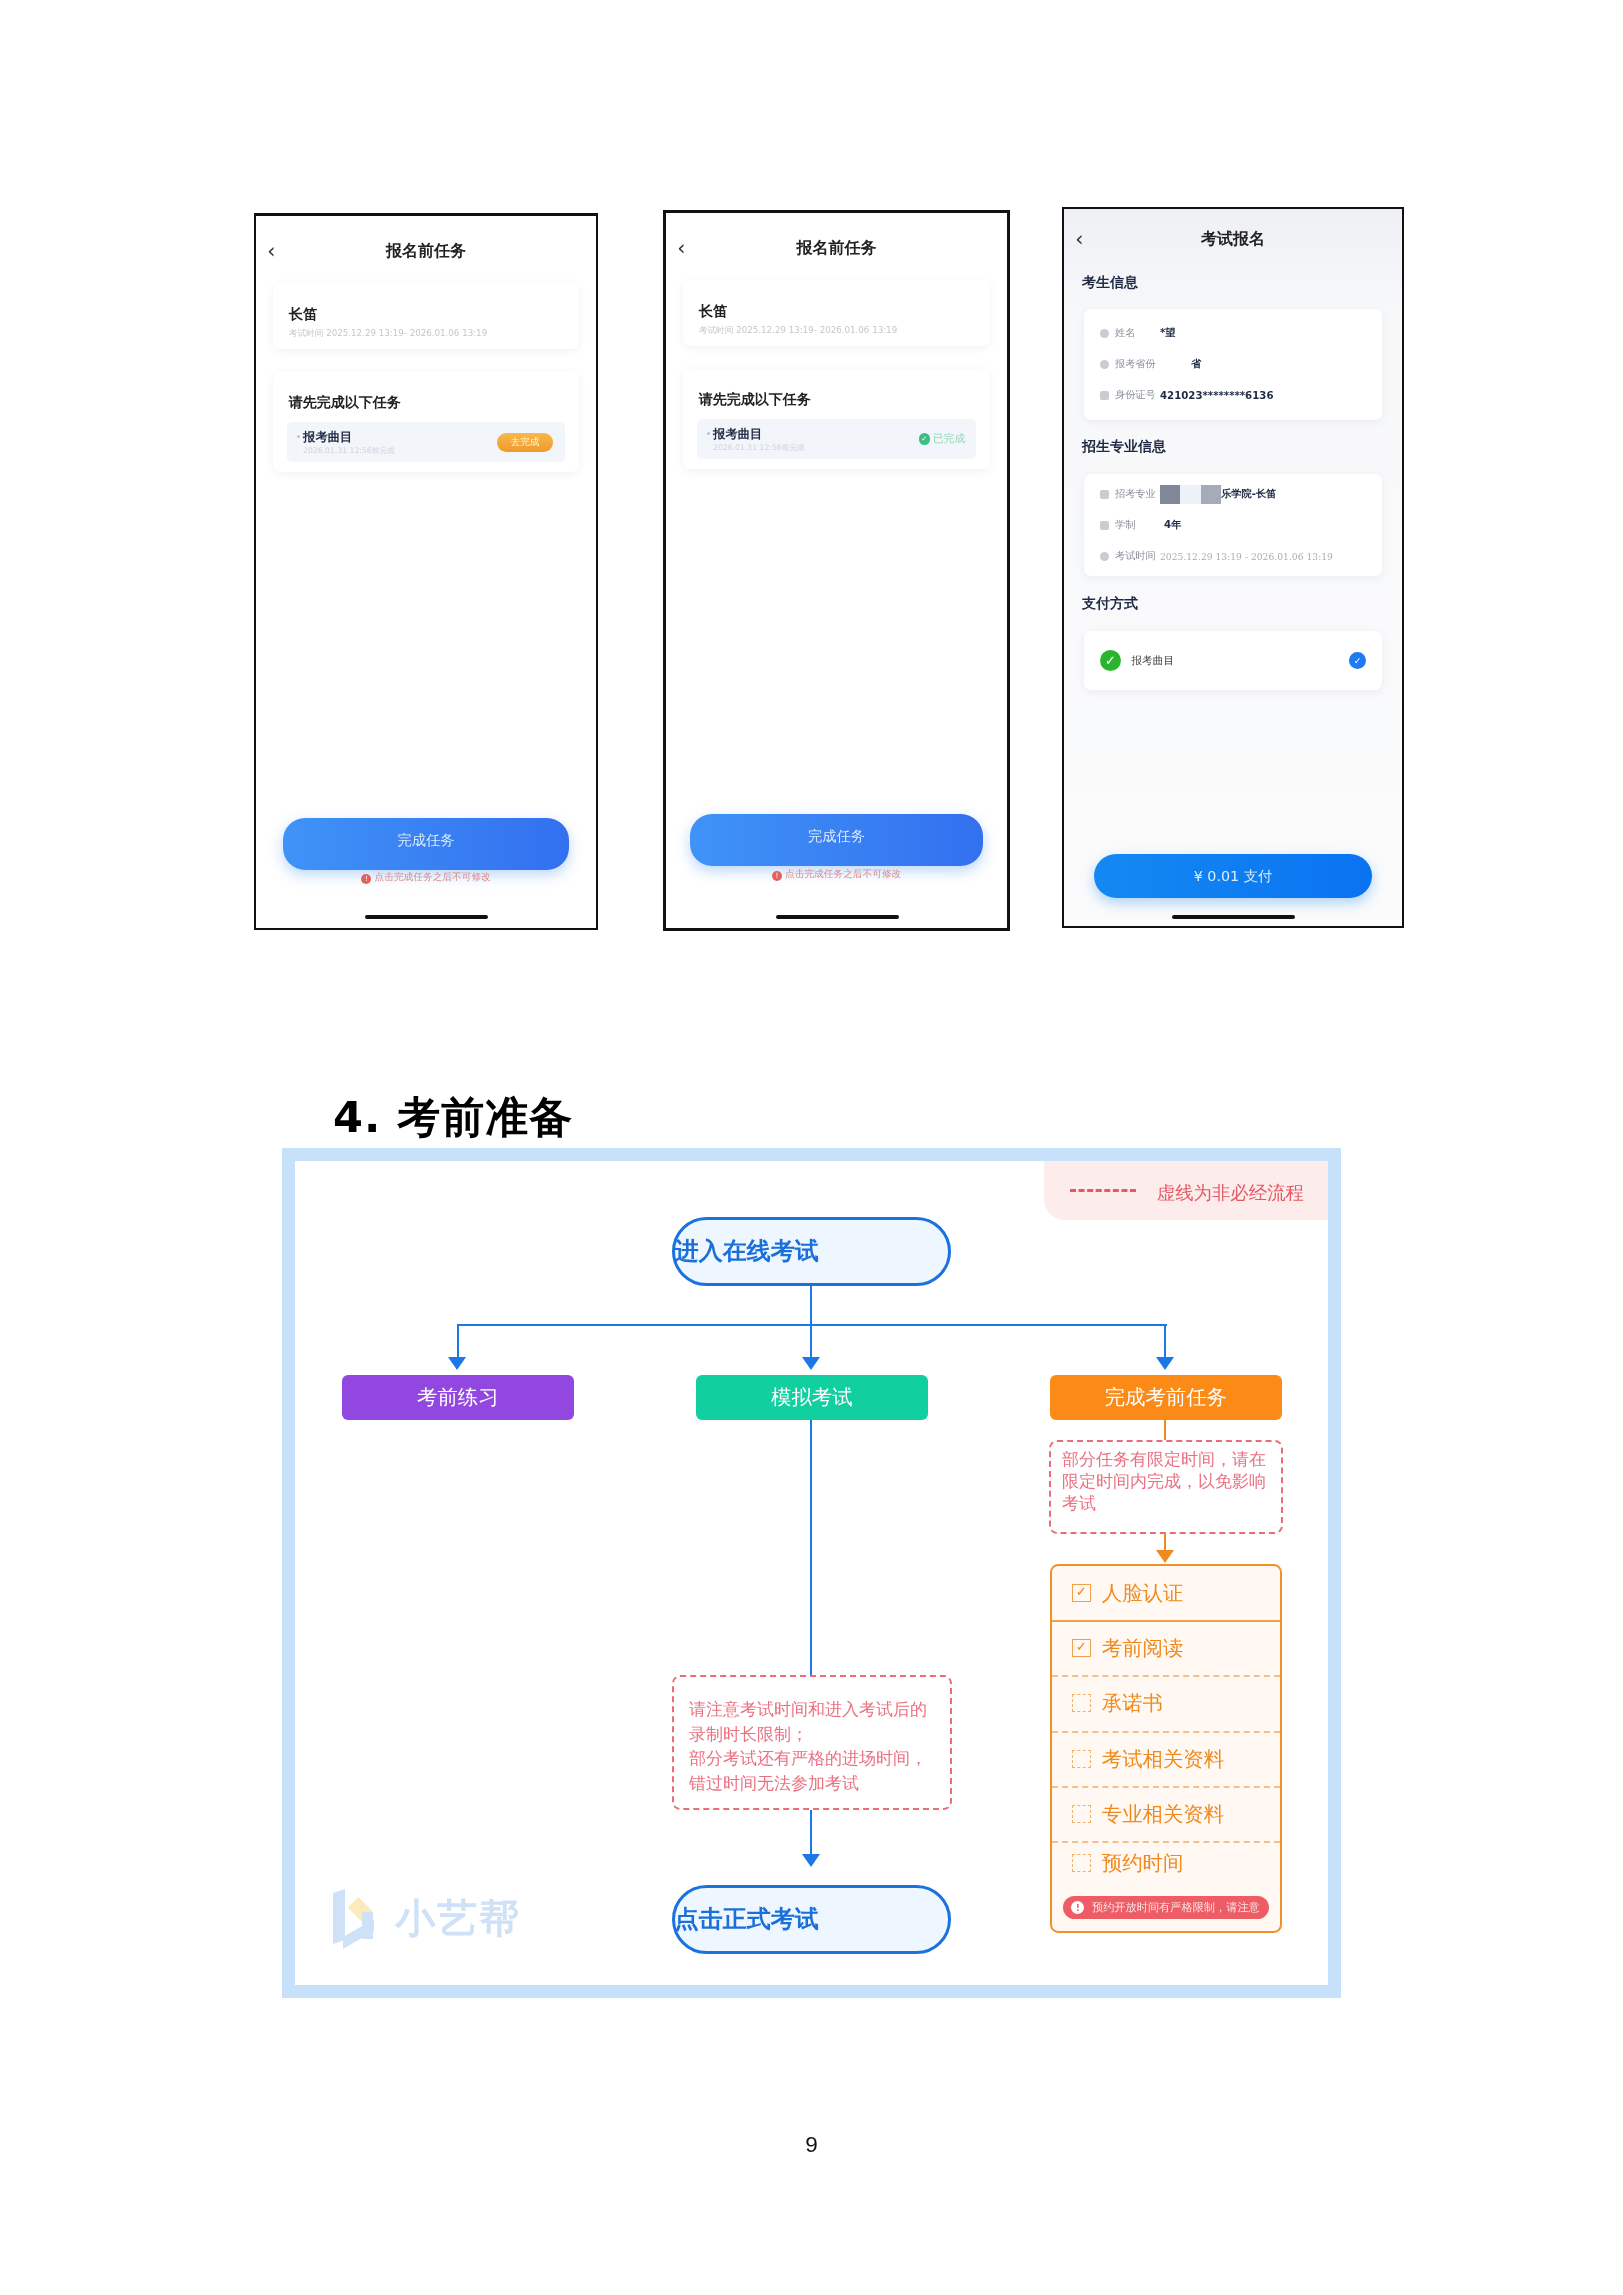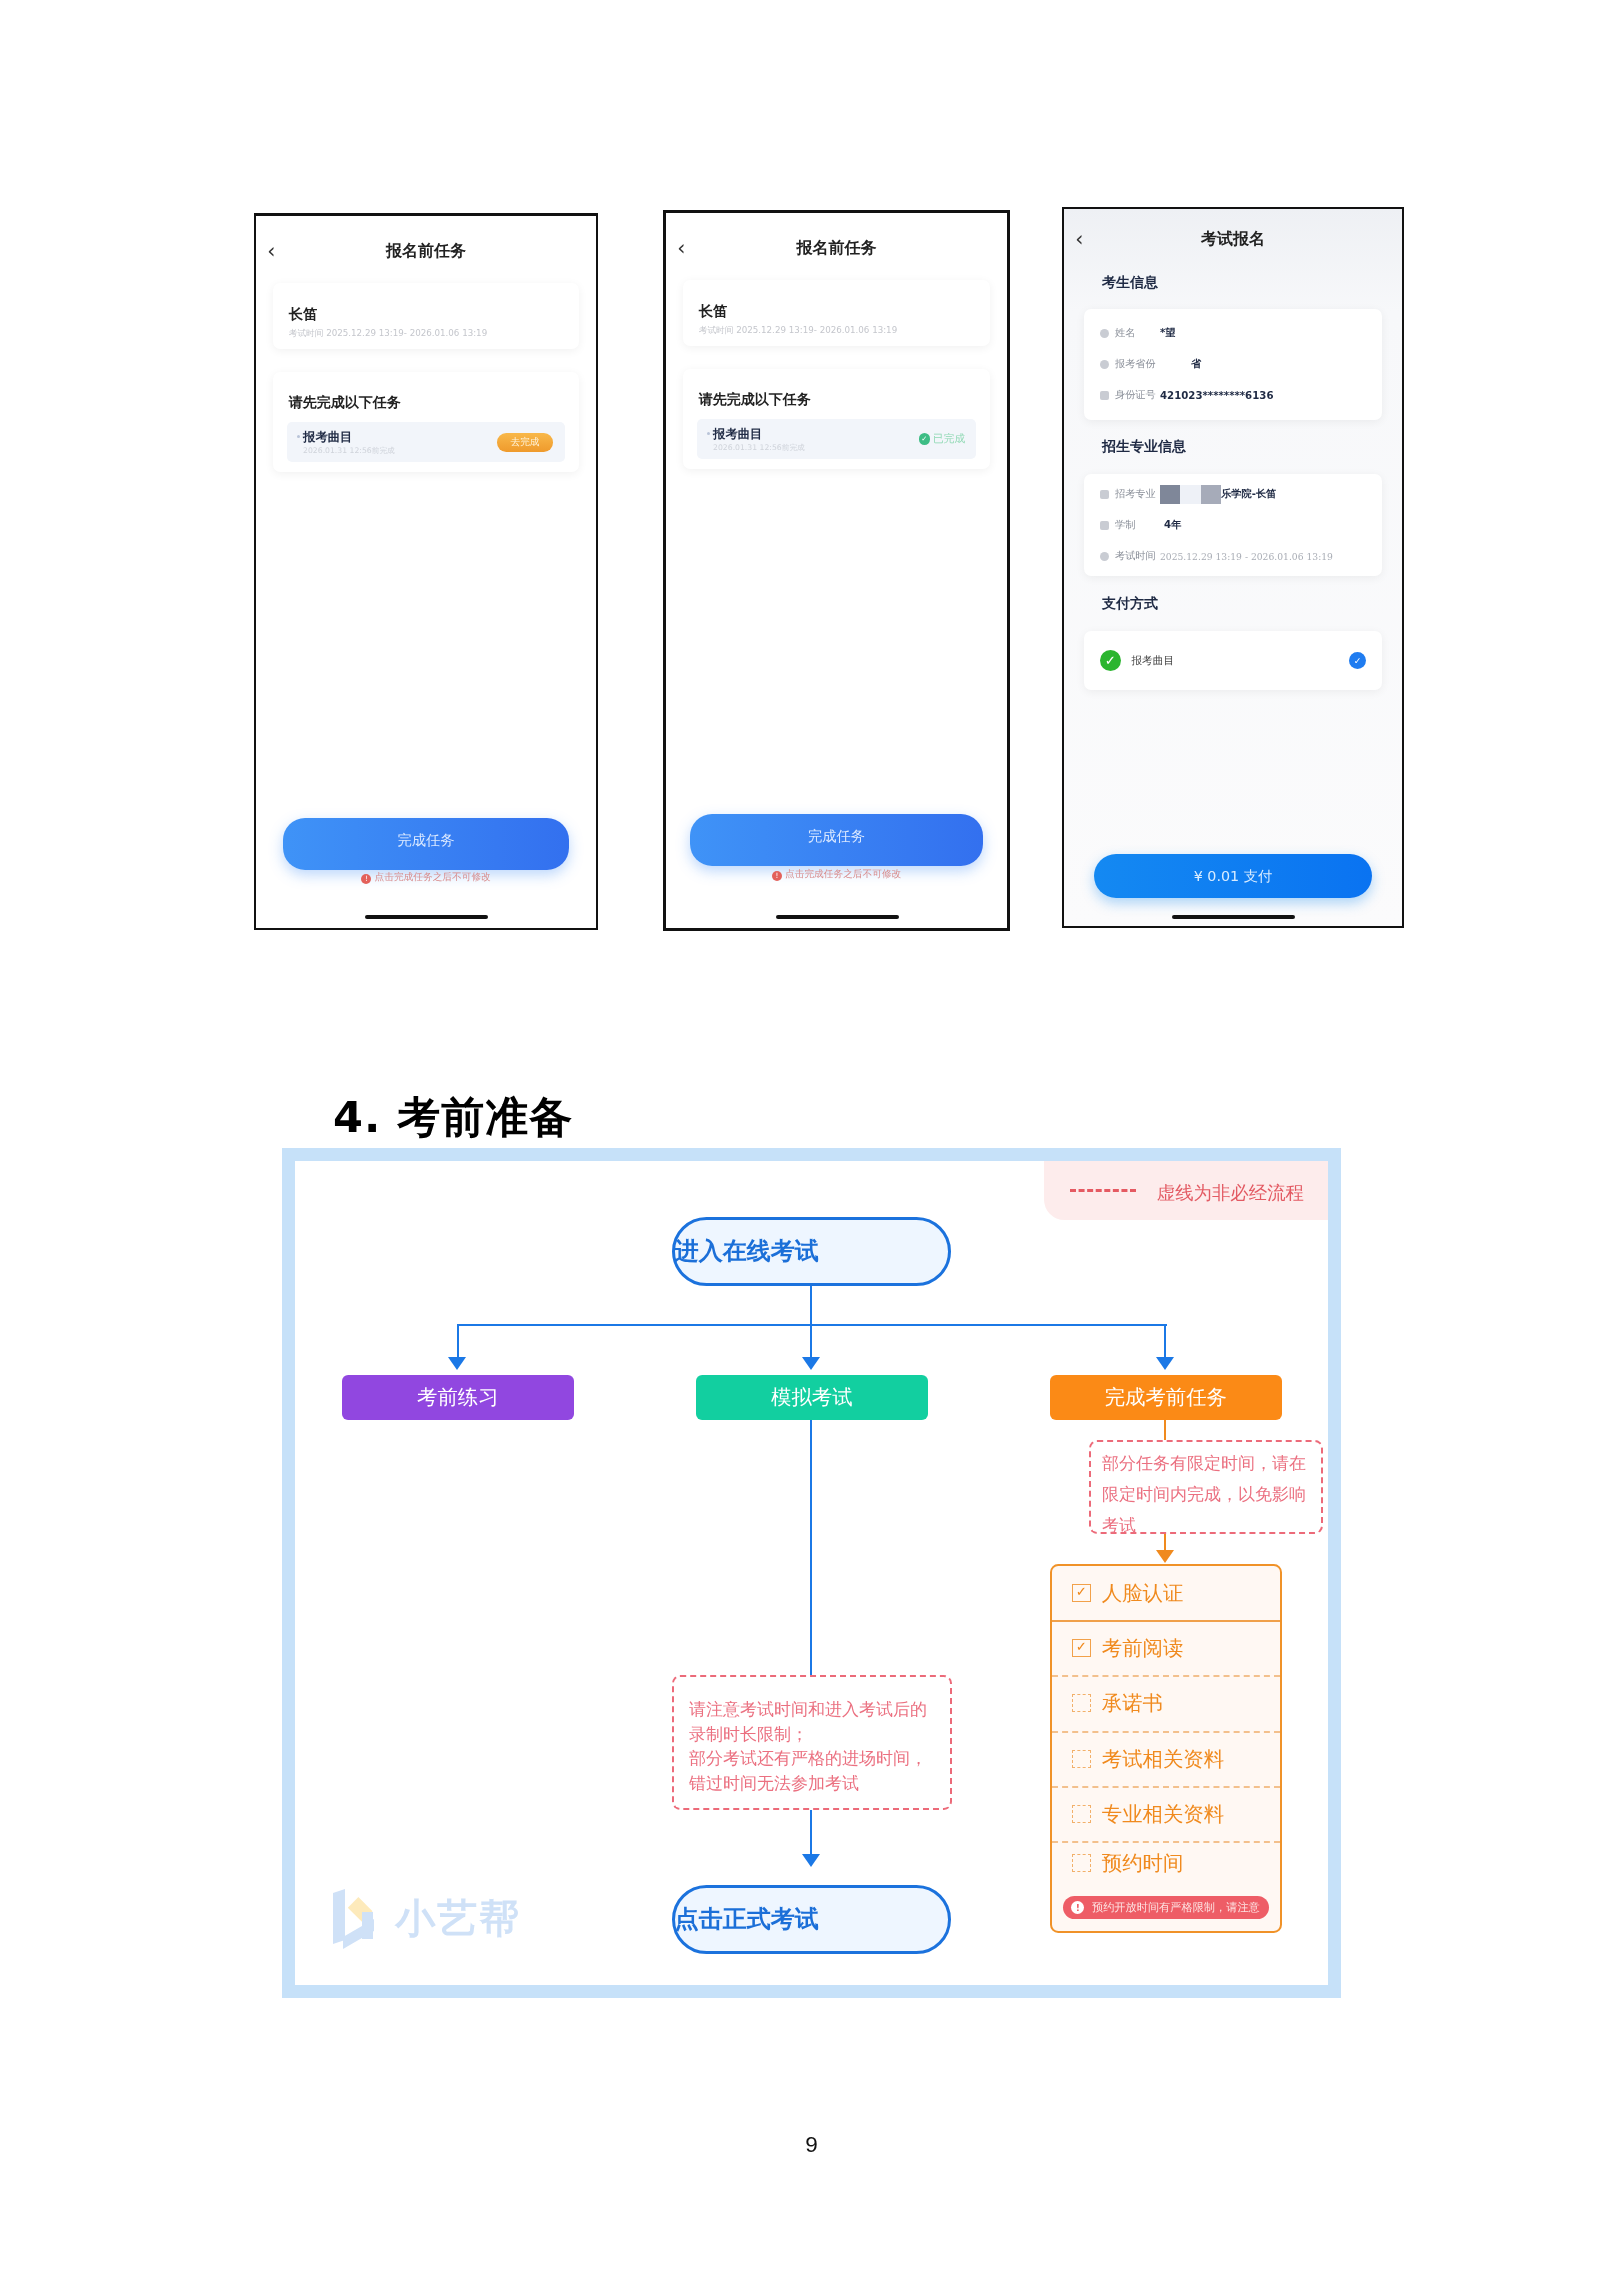--- a/index.html
+++ b/index.html
@@ -33,21 +33,21 @@
 
   .btn-primary { position: absolute; height: 52px; border-radius: 22px; color: #dbe9ff; font-size: 14.3px; text-align: center; line-height: 44px;
     background: linear-gradient(90deg, #3f93f7, #3370ef); box-shadow: 0 5.1px 13.3px rgba(64,140,247,0.35); }
   .p1 .btn-primary { left: 27px; right: 27px; top: 602px; }
   .p2 .btn-primary { left: 24px; right: 24px; top: 601px; }
   .hint { position: absolute; left: 0; right: 0; top: 655px; text-align: center; font-size: 9.7px; color: #d88a8a; }
   .hint .warn { display: inline-block; width: 10.2px; height: 10.2px; border-radius: 50%; background: #e3615b; color: #fff; font-size: 7.2px; line-height: 10.2px; text-align: center; margin-right: 3.1px; vertical-align: -1px; }
   .home-bar { position: absolute; left: 50%; bottom: 9.2px; width: 123px; height: 4.1px; margin-left: -61px; border-radius: 2px; background: #111; }
 
   
-  .p3 .section-title { position: absolute; left: 38px; font-size: 14px; font-weight: bold; color: #1f2a44; }
+  .p3 .section-title { position: absolute; left: 18px; font-size: 14px; font-weight: bold; color: #1f2a44; }
   .p3 .card.info { left: 20.4px; right: 20.4px; top: 100px; height: 111px; }
   .p3 .card.major { left: 20.4px; right: 20.4px; top: 265px; height: 102px; }
   .p3 .card.pay { left: 20.4px; right: 20.4px; top: 422px; height: 59px; }
   .kv { position: absolute; left: 15.3px; right: 10.2px; height: 18.4px; display: flex; align-items: center; font-size: 10.2px; }
   .kv .ico { width: 9.2px; height: 9.2px; margin-right: 6.1px; background: #c9ccd3; border-radius: 2px; }
   .kv .ico.round { border-radius: 50%; }
   .kv .k { width: 45px; color: #8a8f99; }
   .kv .v { font-weight: bold; color: #1f2a44; }
   .kv .v.light { font-weight: normal; color: #a9adb5; font-family: "DejaVu Serif", serif; font-size: 9.2px; }
   .redact { display: inline-block; width: 20.4px; height: 19.4px; background: #7f8799; margin-right: 0; vertical-align: middle; }
@@ -78,21 +78,21 @@
   .node.practice { left: 47px; background: #9147e0; }
   .node.mock { left: 401px; background: #12cfa0; }
   .node.tasks { left: 755px; background: #fb8a16; }
 
   .line { position: absolute; background: #1b78e6; }
   .arrow-down { position: absolute; width: 0; height: 0; border-left: 9.2px solid transparent; border-right: 9.2px solid transparent; border-top: 13.3px solid #1b78e6; }
   .line.orange { background: #f08a1e; }
   .arrow-down.orange { border-top-color: #f08a1e; }
 
   .note { position: absolute; border: 2.6px dashed #ec6a79; border-radius: 8.2px; color: #eb7080; background: #fff; }
-  .note.tasknote { left: 794px; top: 279px; width: 234px; height: 94px; font-size: 17px; line-height: 31px; padding: 6.1px 11.2px; }
+  .note.tasknote { left: 754px; top: 279px; width: 234px; height: 94px; font-size: 17px; line-height: 22px; padding: 6.1px 11.2px; }
   .note.mocknote { left: 377px; top: 514px; width: 280px; height: 135px; font-size: 17px; line-height: 24.5px; padding: 20.4px 15.3px; }
 
   .checklist { position: absolute; left: 755px; top: 403px; width: 232px; height: 369px; border: 2.6px solid #f09228; border-radius: 8.2px; background: #fff8f3; overflow: hidden; }
   .ck-item { position: absolute; left: 0; right: 0; height: 55px; display: flex; align-items: center; padding-left: 20.4px; }
   .ck-item .box { width: 18.4px; height: 18.4px; margin-right: 11.2px; color: #f08a1e; font-size: 13.3px; text-align: center; line-height: 14.3px; }
   .ck-item .box.solid { border: 1.5px solid #f2a14a; }
   .ck-item .box.dashed { border: 1.5px dashed #f2b06a; }
   .ck-item .lbl { font-size: 20.4px; color: #f08a1e; font-weight: normal; }
   .ck-sep { position: absolute; left: 0; right: 0; height: 0; }
   .ck-sep.solid { border-top: 2px solid #f0a04a; }

